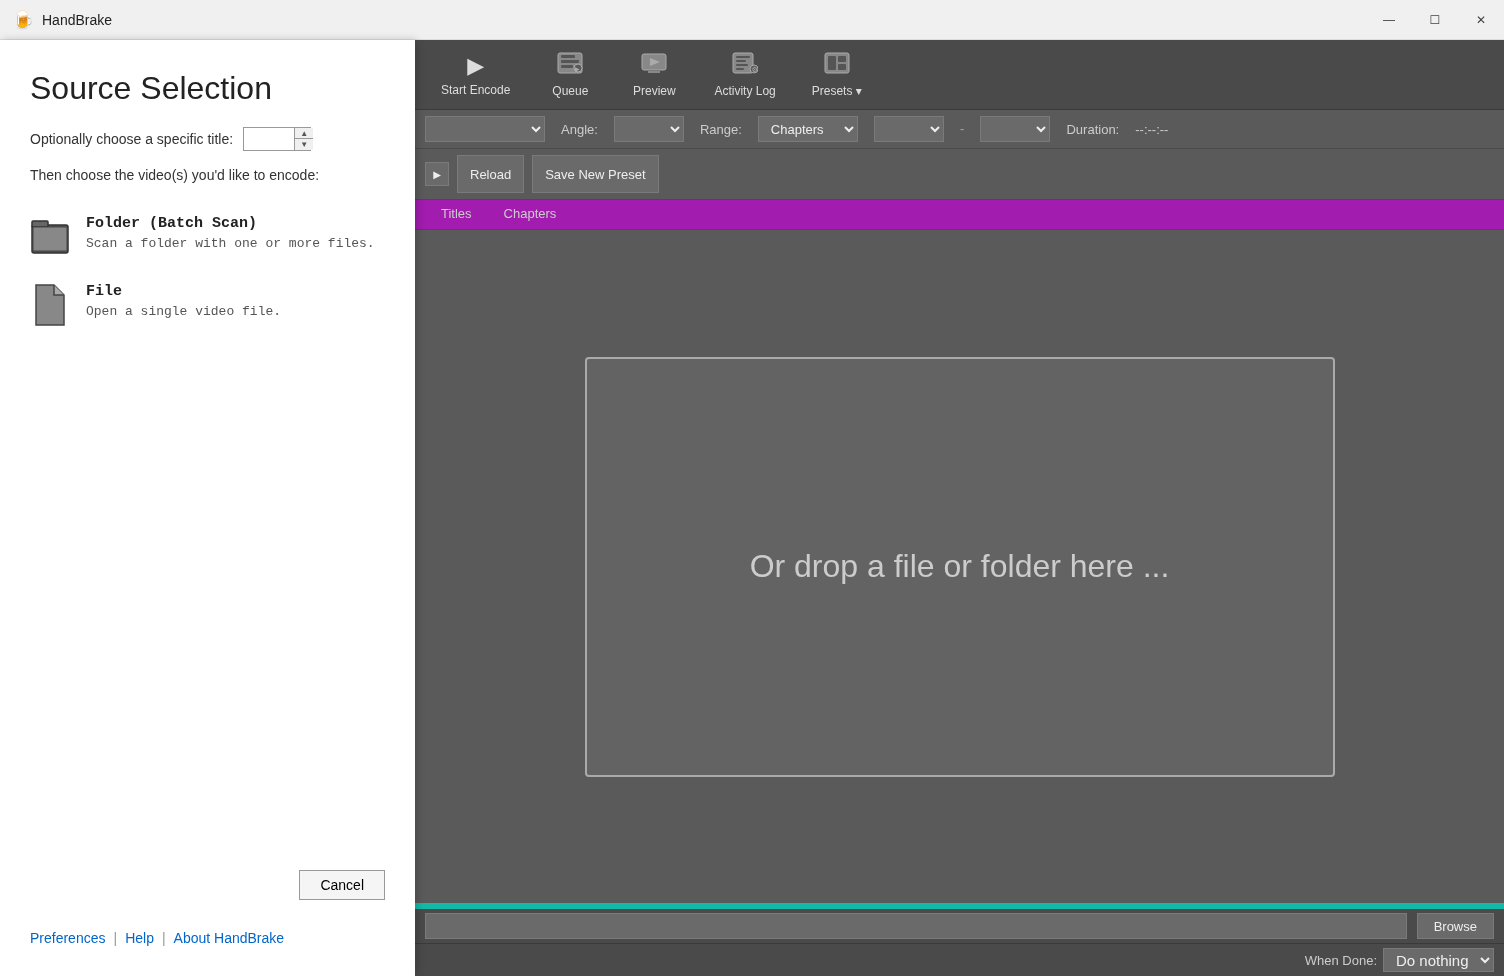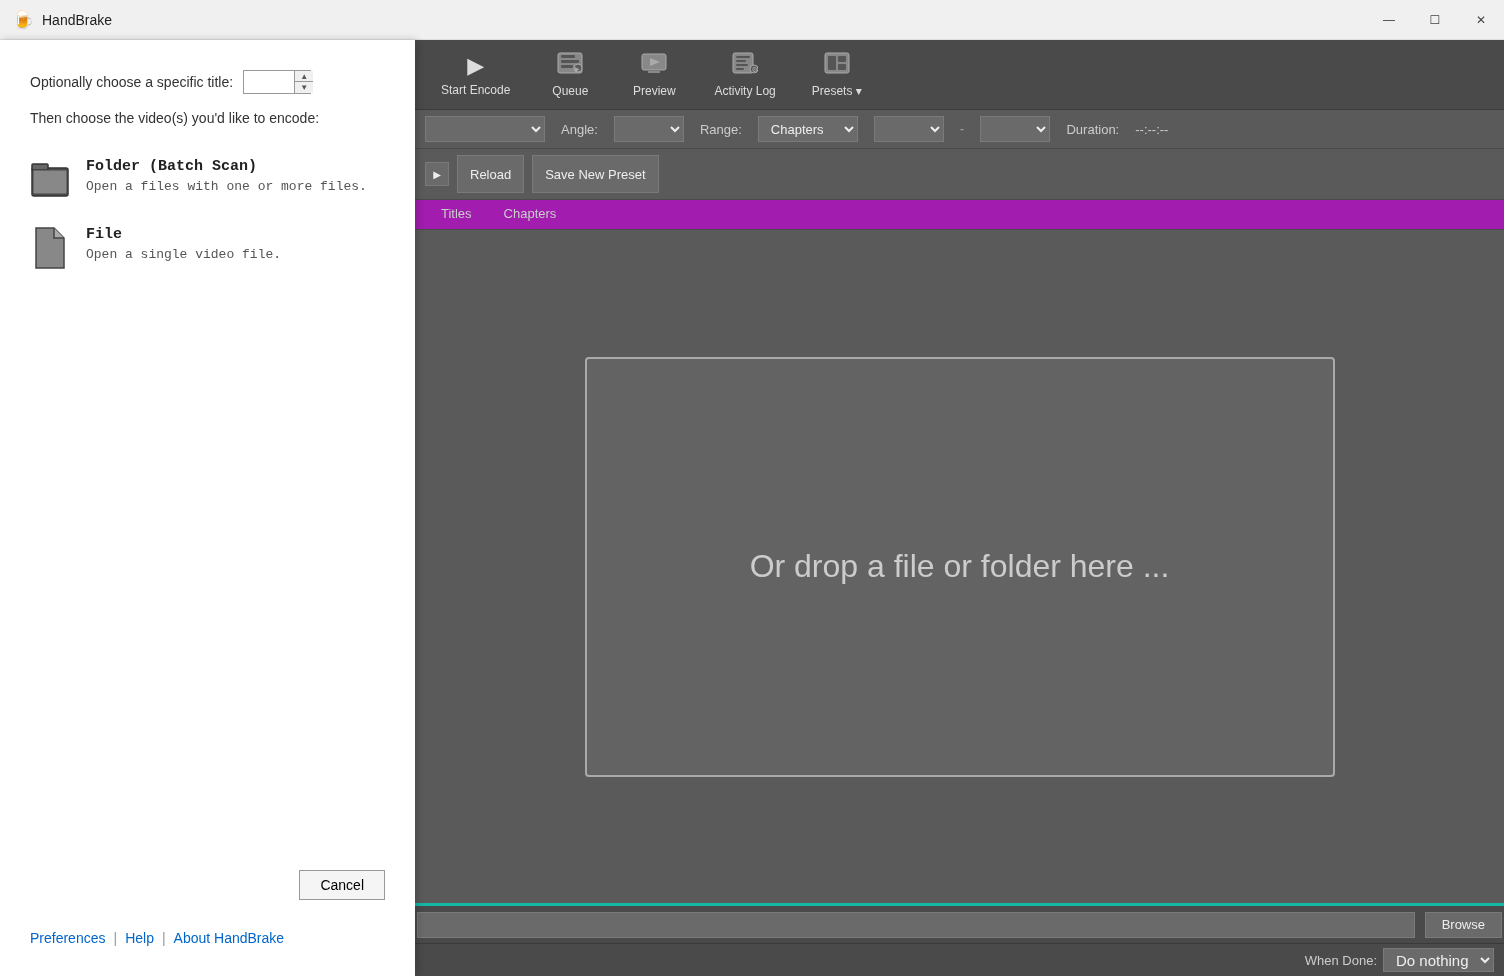--- a/index.html
+++ b/index.html
@@ -331,22 +331,22 @@
       font-weight: 300;
       text-align: center;
     }
 
     
     .bottom-bar {
       background: #4a4a4a;
       height: 40px;
       display: flex;
       align-items: center;
-      padding: 0 2px;
-      border-top: 3px solid #14b8a6;
+      padding: 0 10px;
+      border-top: 6px solid #14b8a6;
       gap: 10px;
     }
 
     .dest-input {
       flex: 1;
       background: #6a6a6a;
       border: 1px solid #7a7a7a;
       color: #eee;
       font-size: 13px;
       padding: 4px 8px;
@@ -396,20 +396,21 @@
   <div class="window-controls">
     <div class="win-btn">—</div>
     <div class="win-btn">☐</div>
     <div class="win-btn close">✕</div>
   </div>
 </div>
 
 <div class="main-container">
 
   <div class="left-panel">
+    <h1 class="source-title">Source Selection</h1>
 
     <div class="title-row">
       <span>Optionally choose a specific title:</span>
       <div class="title-spinner">
         <div style="display:flex;">
           <input class="spinner-input" type="text" value="" style="">
           <div class="spinner-buttons">
             <button class="spinner-btn">▲</button>
             <button class="spinner-btn">▼</button>
           </div>
@@ -422,21 +423,21 @@
     <div class="option-item">
       <div class="option-icon">
         <svg width="38" height="44" viewBox="0 0 38 44" fill="none" xmlns="http://www.w3.org/2000/svg">
           <rect x="1" y="10" width="36" height="28" rx="2" fill="#555" stroke="#333" stroke-width="1.5"></rect>
           <rect x="1" y="6" width="16" height="6" rx="1" fill="#666" stroke="#333" stroke-width="1.5"></rect>
           <rect x="2" y="12" width="34" height="24" rx="1" fill="#888" stroke="#444" stroke-width="1"></rect>
         </svg>
       </div>
       <div class="option-text">
         <span class="option-title">Folder (Batch Scan)</span>
-        <span class="option-desc">Open a files with one or more files.</span>
+        <span class="option-desc">Scan a folder with one or more files.</span>
       </div>
     </div>
 
     <div class="option-item">
       <div class="option-icon">
         <svg width="32" height="44" viewBox="0 0 32 44" fill="none" xmlns="http://www.w3.org/2000/svg">
           <path d="M2 2 L20 2 L30 12 L30 42 L2 42 Z" fill="#888" stroke="#444" stroke-width="1.5"></path>
           <path d="M20 2 L20 12 L30 12" fill="#aaa" stroke="#444" stroke-width="1.5"></path>
         </svg>
       </div>

